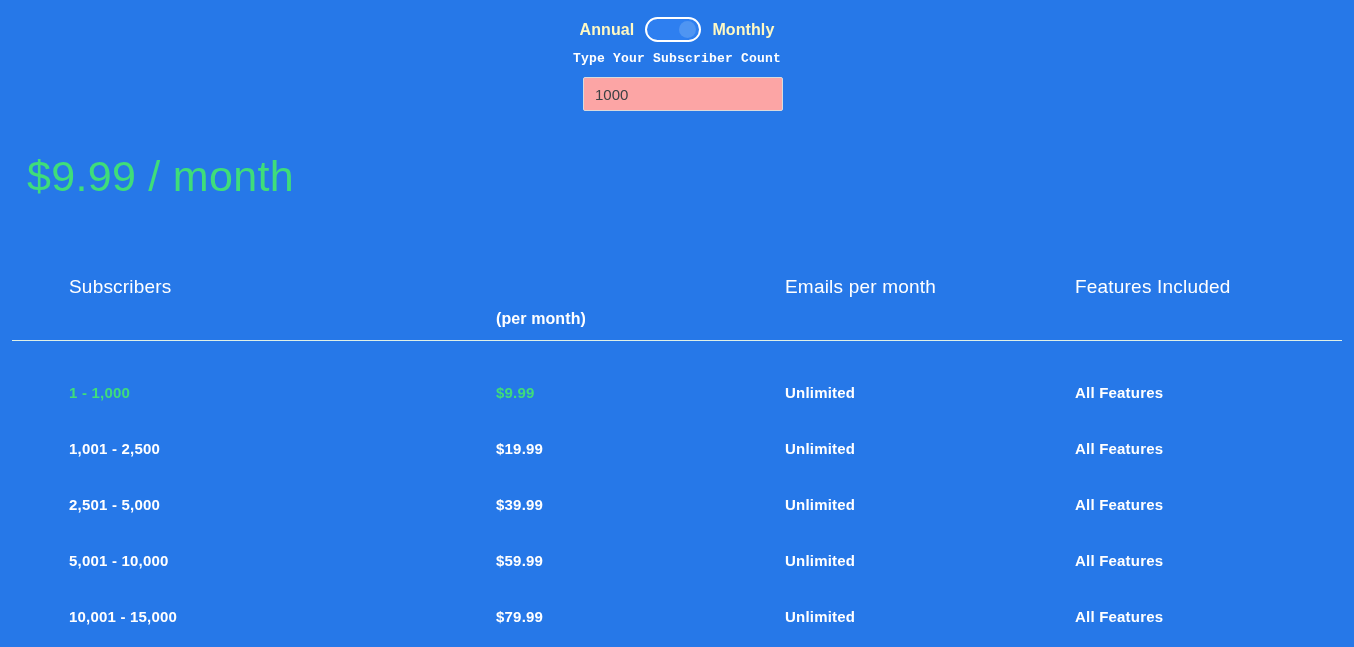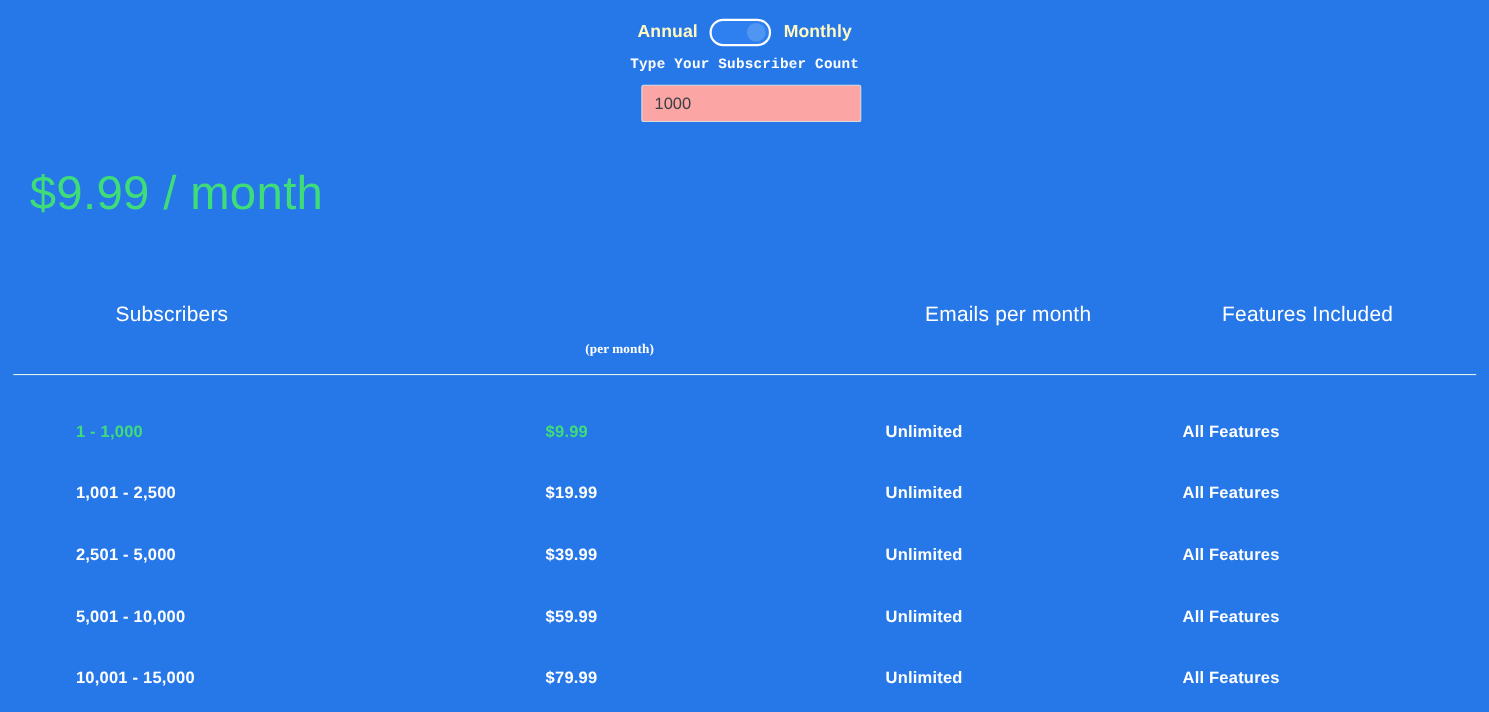--- a/index.html
+++ b/index.html
@@ -102,21 +102,20 @@
     line-height: 1.15;
     margin-left: 27px;
   }
 
   
   .table {
     position: absolute;
     top: 276px;
     left: 0;
     width: 100%;
-    padding-left: 36px;
   }
 
   .table-head {
     position: relative;
     height: 64px;
   }
 
   .hrule {
     position: absolute;
     top: 340px;
@@ -126,38 +125,37 @@
     background: #dff0e6;
   }
 
   .cell {
     position: absolute;
     white-space: nowrap;
   }
 
   .col-1 { left: 69px; }
   .col-2 { left: 496px; }
-  .col-3 { left: 805px; }
+  .col-3 { left: 785px; }
   .col-4 { left: 1075px; }
 
   .head-text {
     top: 0;
     font-size: 19px;
     font-weight: 400;
     color: #ffffff;
     letter-spacing: 0.2px;
   }
 
   .head-sub {
     top: 34px;
-    font-size: 12px;
+    font-size: 16px;
     font-weight: 700;
     color: #ffffff;
     letter-spacing: 0.1px;
-    font-family: Liberation Serif, serif;
   }
 
   .rows {
     position: absolute;
     top: 385px;
     left: 0;
     width: 100%;
   }
 
   .row {

